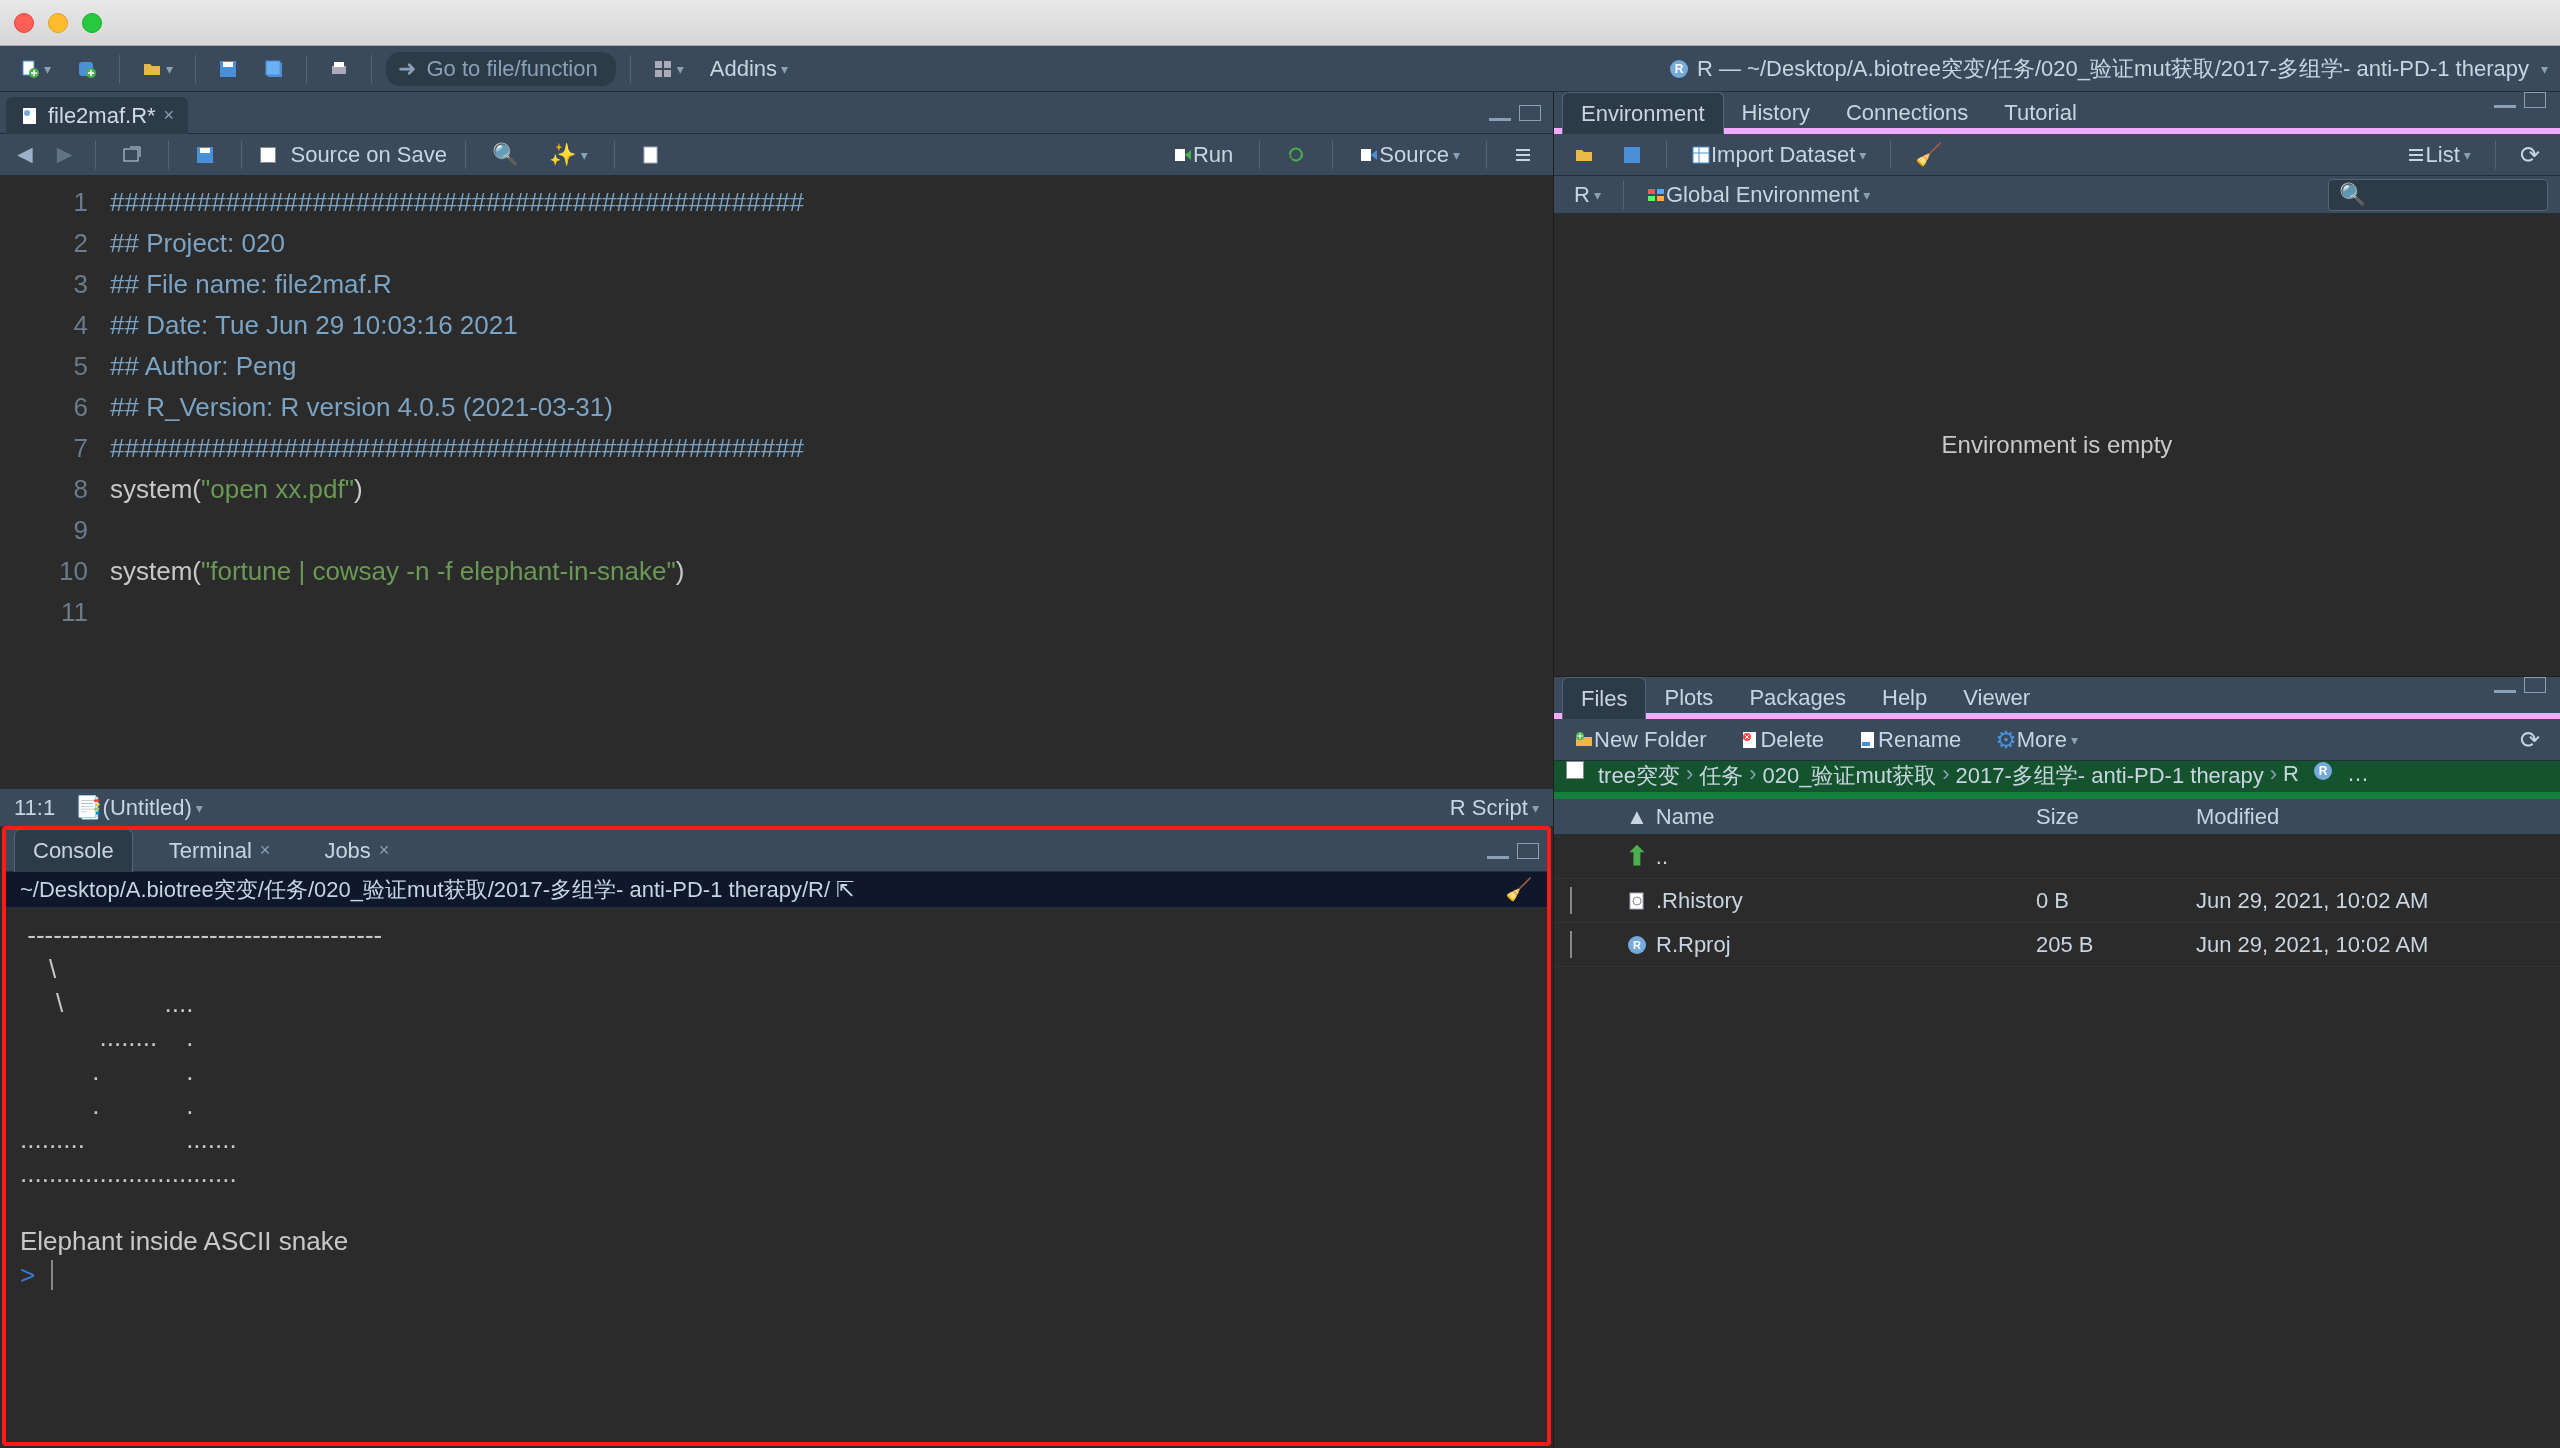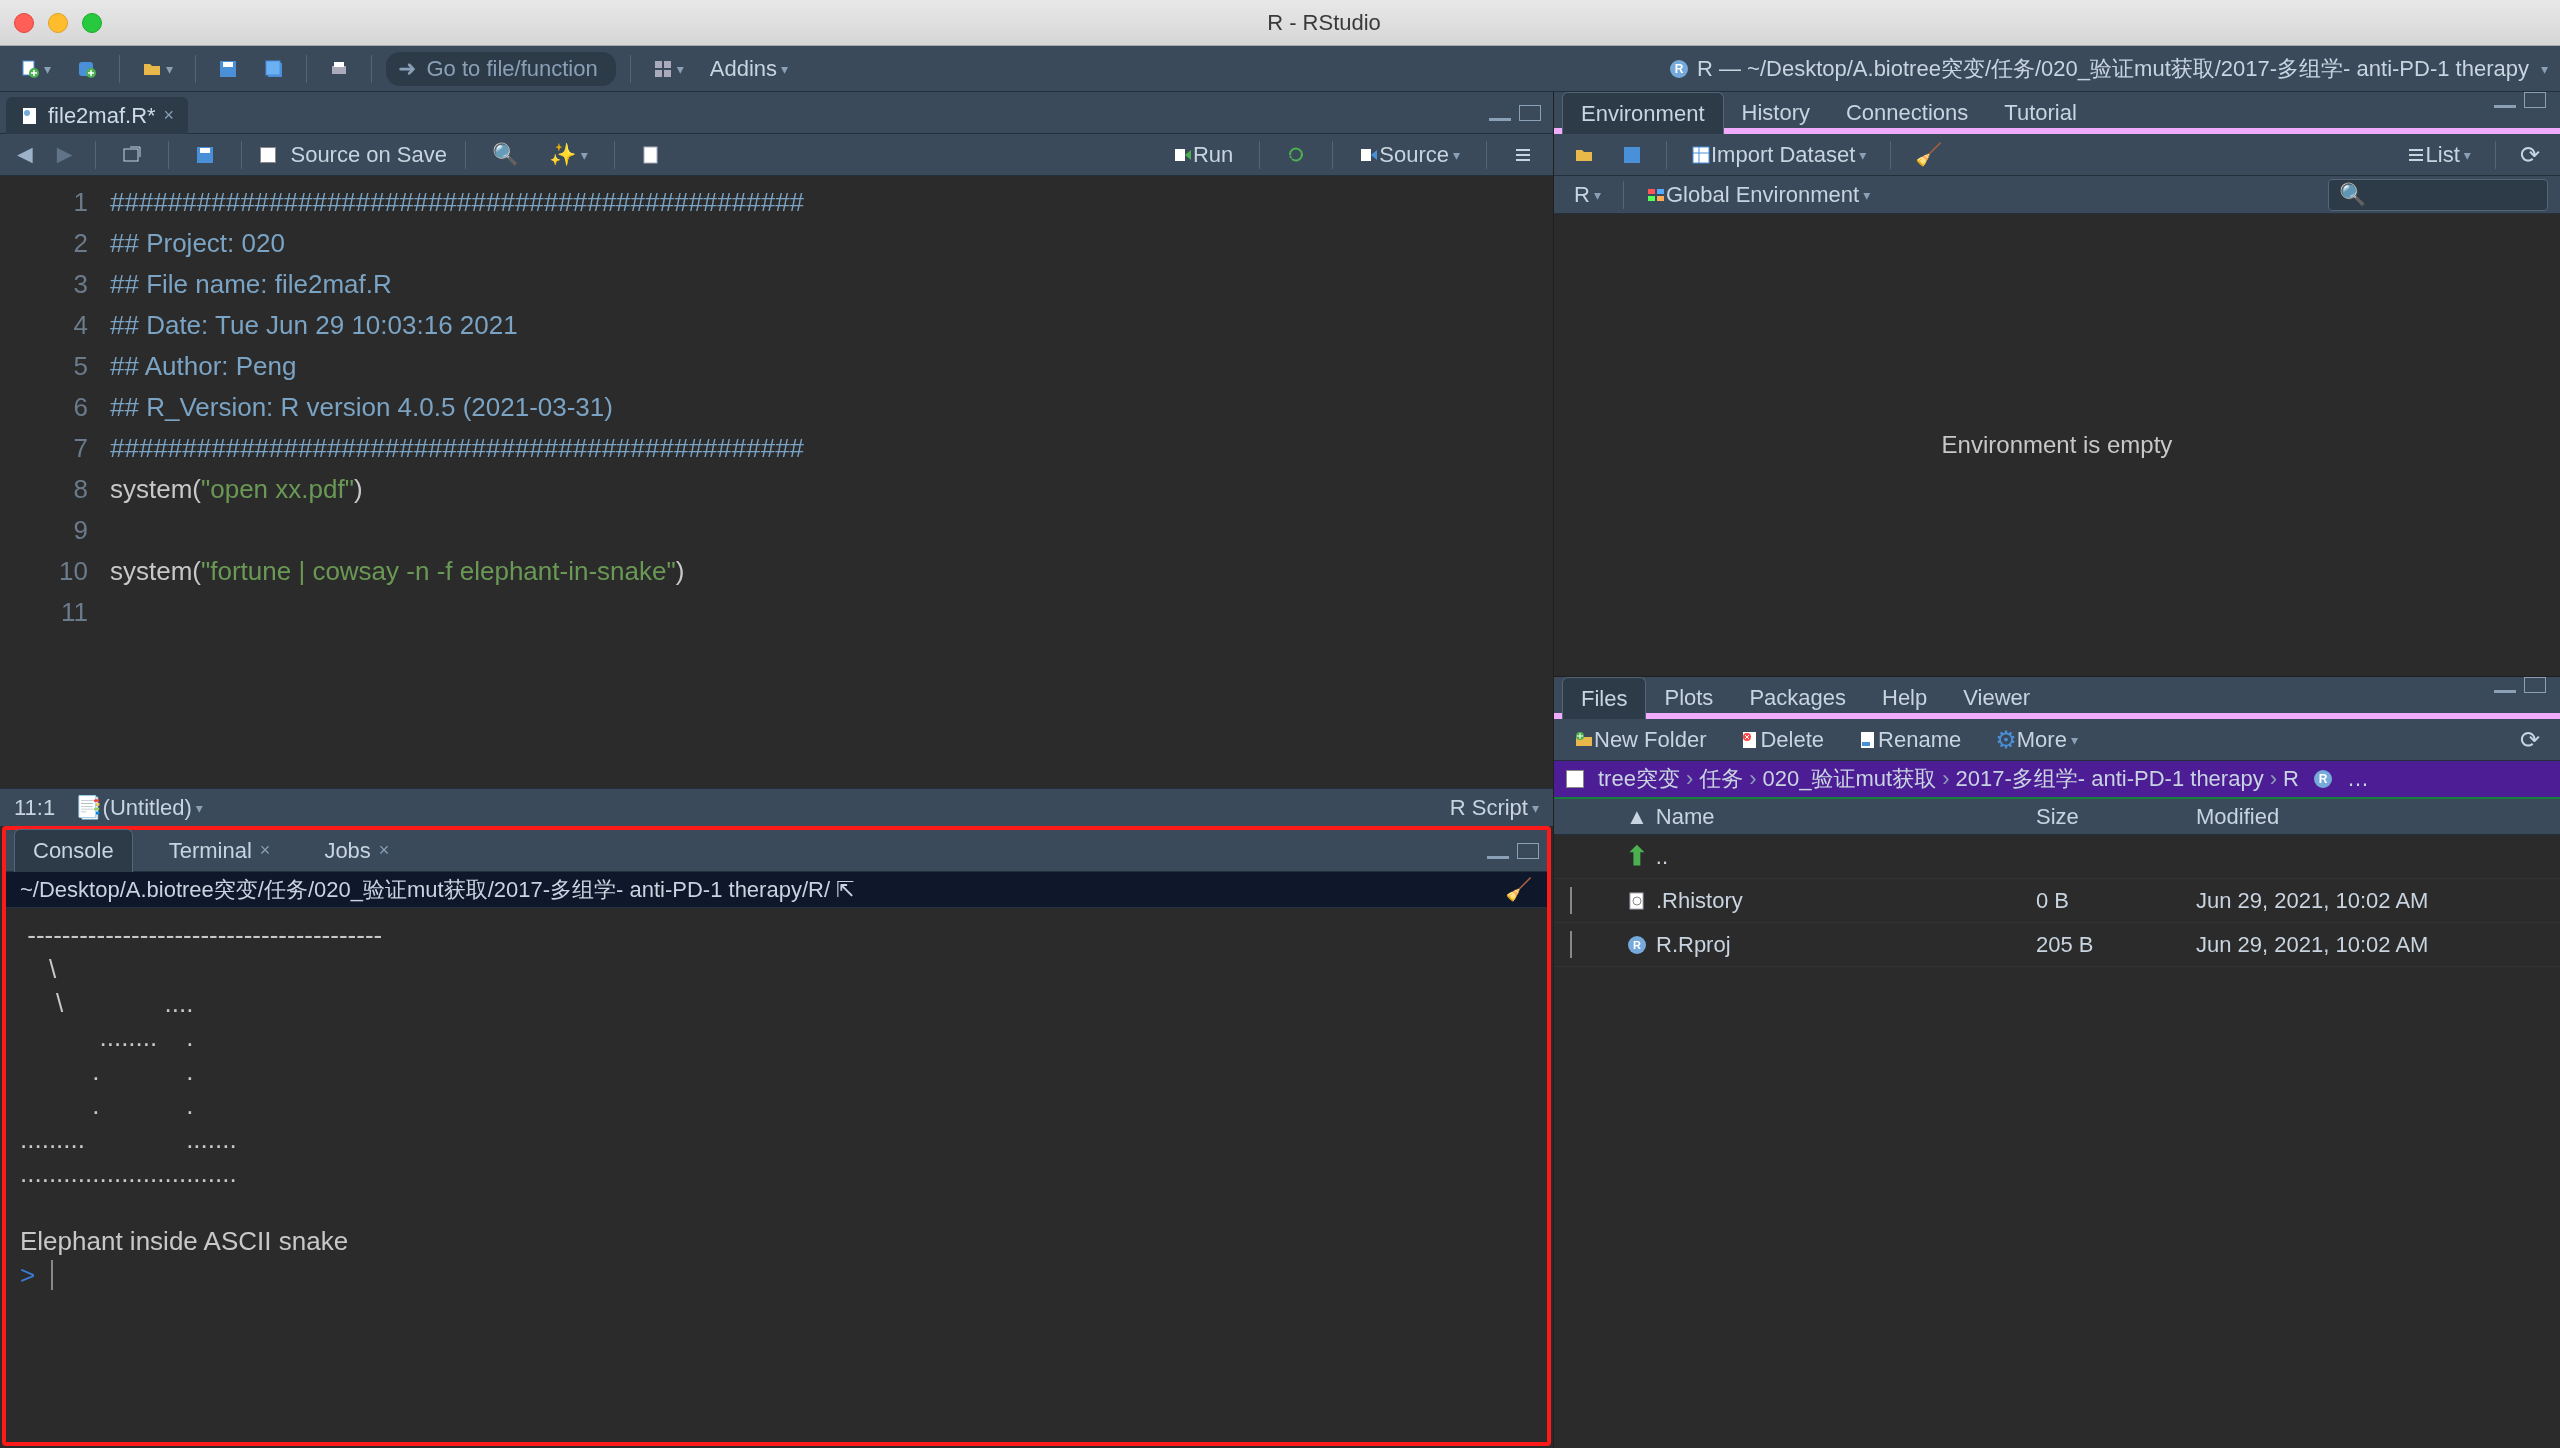--- a/index.html
+++ b/index.html
@@ -63,21 +63,21 @@
 .rtab { padding: 8px 18px; color: #c8d4e0; font-size: 22px; cursor: pointer; }
 .rtab.active { background: #2d3b49; border: 1px solid #556575; border-bottom: none; border-radius: 6px 6px 0 0; }
 .rtabs .winbtns { margin-left: auto; display: flex; gap: 8px; padding-right: 6px; }
 .rtoolbar { height: 42px; background: #3a4a5a; display: flex; align-items: center; padding: 0 12px; gap: 12px; color: #c8d4e0; font-size: 22px; border-bottom: 1px solid #232f3b; }
 .rtoolbar .spacer { flex: 1; }
 .rsearch { background: #2d3b49; border: 1px solid #556575; border-radius: 4px; padding: 2px 10px; display: flex; align-items: center; gap: 6px; color: #8aa0b6; min-width: 220px; }
 .scope-row { height: 38px; background: #3a4a5a; display: flex; align-items: center; padding: 0 12px; gap: 10px; color: #c8d4e0; font-size: 22px; border-bottom: 1px solid #232f3b; }
 .env-empty { flex: 1; display: flex; align-items: center; justify-content: center; color: #c8c8c8; font-size: 24px; background: #2b2b2b; }
 
 .files-toolbar { height: 42px; background: #3a4a5a; display: flex; align-items: center; padding: 0 12px; gap: 18px; color: #c8d4e0; font-size: 22px; border-bottom: 1px solid #232f3b; }
-.breadcrumb { height: 38px; background: #4c1d95; display: flex; align-items: center; padding: 0 12px; gap: 6px; color: #c8d4e0; font-size: 22px; border-bottom: 2px solid #15803d; }
+.breadcrumb { height: 38px; background: #14532d; display: flex; align-items: flex-start; padding: 0 12px; gap: 6px; color: #c8d4e0; font-size: 22px; border-bottom: 7px solid #15803d; }
 .breadcrumb .crumb { cursor: pointer; }
 .breadcrumb .sep2 { color: #8aa0b6; }
 .file-header { height: 36px; background: #3a4a5a; display: flex; align-items: center; color: #c8d4e0; font-size: 22px; border-bottom: 1px solid #232f3b; }
 .file-header .col { padding: 0 16px; }
 .col.chkcol { width: 56px; }
 .col.name { flex: 1; display: flex; align-items: center; gap: 8px; }
 .col.size { width: 160px; }
 .col.mod { width: 380px; }
 .file-list { flex: 1; background: #2b2b2b; overflow: auto; }
 .frow { height: 44px; display: flex; align-items: center; color: #c8d4e0; font-size: 22px; border-bottom: 1px solid #333; }
@@ -91,21 +91,20 @@
 </style>
 </head>
 <body>
 
 <div class="titlebar">
   <div class="traffic">
     <span class="tl red"></span>
     <span class="tl yel"></span>
     <span class="tl grn"></span>
   </div>
-  <div class="wintitle">R - RStudio</div>
 </div>
 
 <div class="maintoolbar">
   <span class="tbtn">
       <svg class="icon-sm" viewBox="0 0 20 20">
         <rect x="3" y="2" width="11" height="14" fill="#fff" stroke="#4a90d9"></rect>
         <circle cx="14" cy="14" r="5" fill="#4caf50"></circle>
         <path d="M14 11v6M11 14h6" stroke="#fff" stroke-width="1.5"></path>
       </svg>
       <span class="drop">▾</span>

